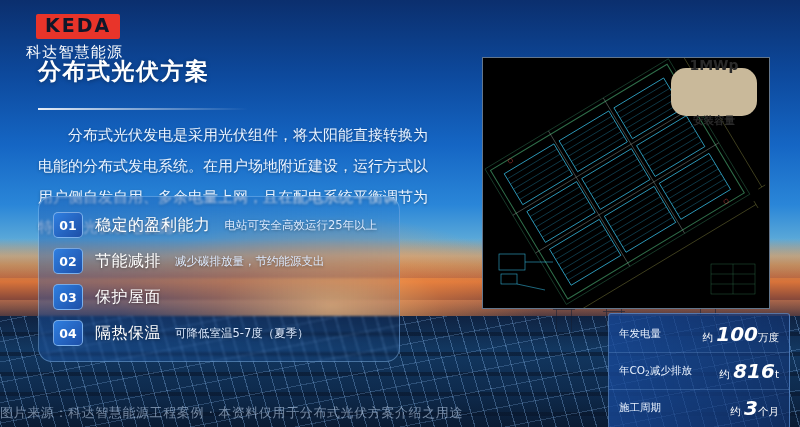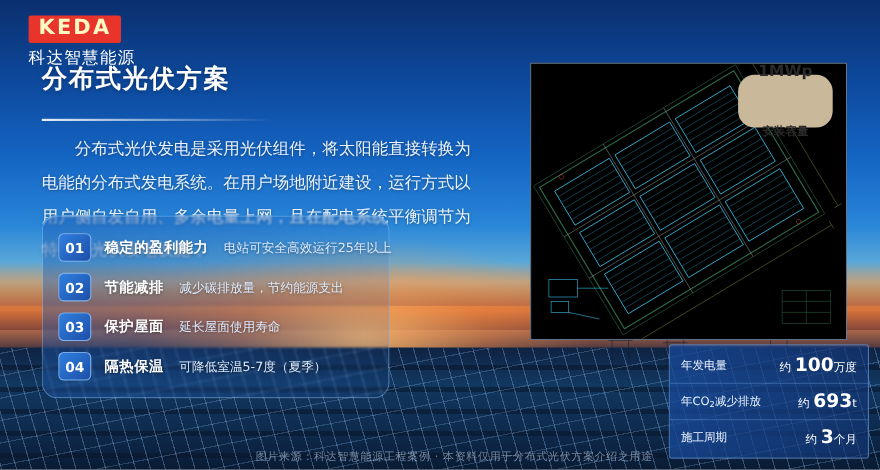--- a/index.html
+++ b/index.html
@@ -72,28 +72,29 @@
     content:""; position:absolute; left:-4px; right:-4px; top:11px; height:1px; background: rgba(20,30,50,.8);
   }
 
   
   .logo {
     position: absolute; left: 26px; top: 14px; width: 150px;
   }
   .logo-mark {
     display: inline-block;
     background: #e8342a;
-    color: #fef9c3;
+    color: #0f172a;
     font-weight: bold;
     font-size: 19px;
     letter-spacing: 2px;
     padding: 2px 9px 3px 9px;
     border-radius: 2px;
     font-family: "DejaVu Sans", sans-serif;
     line-height: 1.05;
+    margin-left: 10px;
   }
   .logo-cn {
     margin-top: 4px;
     color: #ffffff;
     font-size: 15px;
     letter-spacing: 1.2px;
     font-weight: 400;
   }
 
   
@@ -115,21 +116,21 @@
     color: #eaf3ff;
     font-size: 15px;
     line-height: 2.05;
     text-indent: 2em;
     text-shadow: 0 1px 3px rgba(0,0,0,.35);
   }
 
   
   .features {
     position: absolute; left: 38px; top: 196px;
-    width: 316px; padding: 10px 0 10px 0;
+    width: 362px; padding: 10px 0 10px 0;
     background: linear-gradient(to right, rgba(30,90,175,.42), rgba(30,90,175,.12));
     border: 1px solid rgba(160,210,255,.38);
     border-radius: 14px;
     backdrop-filter: blur(1px);
   }
   .feature {
     display: flex; align-items: center;
     padding: 5px 14px 5px 14px;
   }
   .fnum {
@@ -138,21 +139,21 @@
     border-radius: 5px;
     background: linear-gradient(135deg, #2f7fe0, #1d4fa8);
     border: 1px solid rgba(180,220,255,.6);
     color: #fff;
     font-size: 12.5px; font-weight: bold;
     display: flex; align-items: center; justify-content: center;
     margin-right: 12px;
     font-family: "DejaVu Sans", sans-serif;
   }
   .ftitle {
-    color: #fff; font-size: 13px; font-weight: bold;
+    color: #fff; font-size: 16px; font-weight: normal;
     letter-spacing: .5px;
     margin-right: 14px;
     white-space: nowrap;
     text-shadow: 0 1px 3px rgba(0,0,0,.4);
   }
   .fdesc {
     color: #dceaff; font-size: 11.5px;
     white-space: nowrap;
     text-shadow: 0 1px 3px rgba(0,0,0,.4);
   }
@@ -189,31 +190,30 @@
     padding: 2px 0;
   }
   .stat {
     display: flex; align-items: center;
     padding: 6px 10px;
     border-bottom: 1px solid rgba(150,200,255,.22);
   }
   .stat:last-child { border-bottom: none; }
   .slabel { color: #eaf3ff; font-size: 10.5px; flex: 1 1 auto; }
   .svalue { color: #ffffff; font-size: 10.5px; white-space: nowrap; }
-  .svalue b { font-size: 17px; font-weight: bold; }
+  .svalue b { font-size: 20px; font-weight: bold; font-style: italic; }
   .sub { font-size: 7.5px; vertical-align: -2px; }
 
   
   .footer {
     position: absolute; left: 0; right: 0; bottom: 5px;
-    text-align: center;
+    text-align: left;
     color: rgba(200,220,245,.55);
-    font-size: 10px;
+    font-size: 13px;
     letter-spacing: .6px;
-    padding-left: 26px;
   }
 </style>
 </head>
 <body>
 
 <div id="slide">
 
   <div class="glow"></div>
   <div class="cloudband"></div>
   <div class="horizon-haze"></div>
@@ -243,21 +243,20 @@
       <div class="fdesc">电站可安全高效运行25年以上</div>
     </div>
     <div class="feature">
       <div class="fnum">02</div>
       <div class="ftitle">节能减排</div>
       <div class="fdesc">减少碳排放量，节约能源支出</div>
     </div>
     <div class="feature">
       <div class="fnum">03</div>
       <div class="ftitle">保护屋面</div>
-      <div class="fdesc">延长屋面使用寿命</div>
     </div>
     <div class="feature">
       <div class="fnum">04</div>
       <div class="ftitle">隔热保温</div>
       <div class="fdesc">可降低室温5-7度（夏季）</div>
     </div>
   </div>
 
   <div class="drawing">
     <svg width="288" height="252" viewBox="0 0 288 252">
@@ -373,21 +372,21 @@
     </div>
   </div>
 
   <div class="stats">
     <div class="stat">
       <div class="slabel">年发电量</div>
       <div class="svalue"><span>约 </span><b>100</b><span>万度</span></div>
     </div>
     <div class="stat">
       <div class="slabel"><span>年CO</span><span class="sub">2</span><span>减少排放</span></div>
-      <div class="svalue"><span>约 </span><b>693</b><span>t</span></div>
+      <div class="svalue"><span>约 </span><b>816</b><span>t</span></div>
     </div>
     <div class="stat">
       <div class="slabel">施工周期</div>
       <div class="svalue"><span>约 </span><b>3</b><span>个月</span></div>
     </div>
   </div>
 
   <div class="footer">图片来源：科达智慧能源工程案例 · 本资料仅用于分布式光伏方案介绍之用途</div>
 
 </div>

